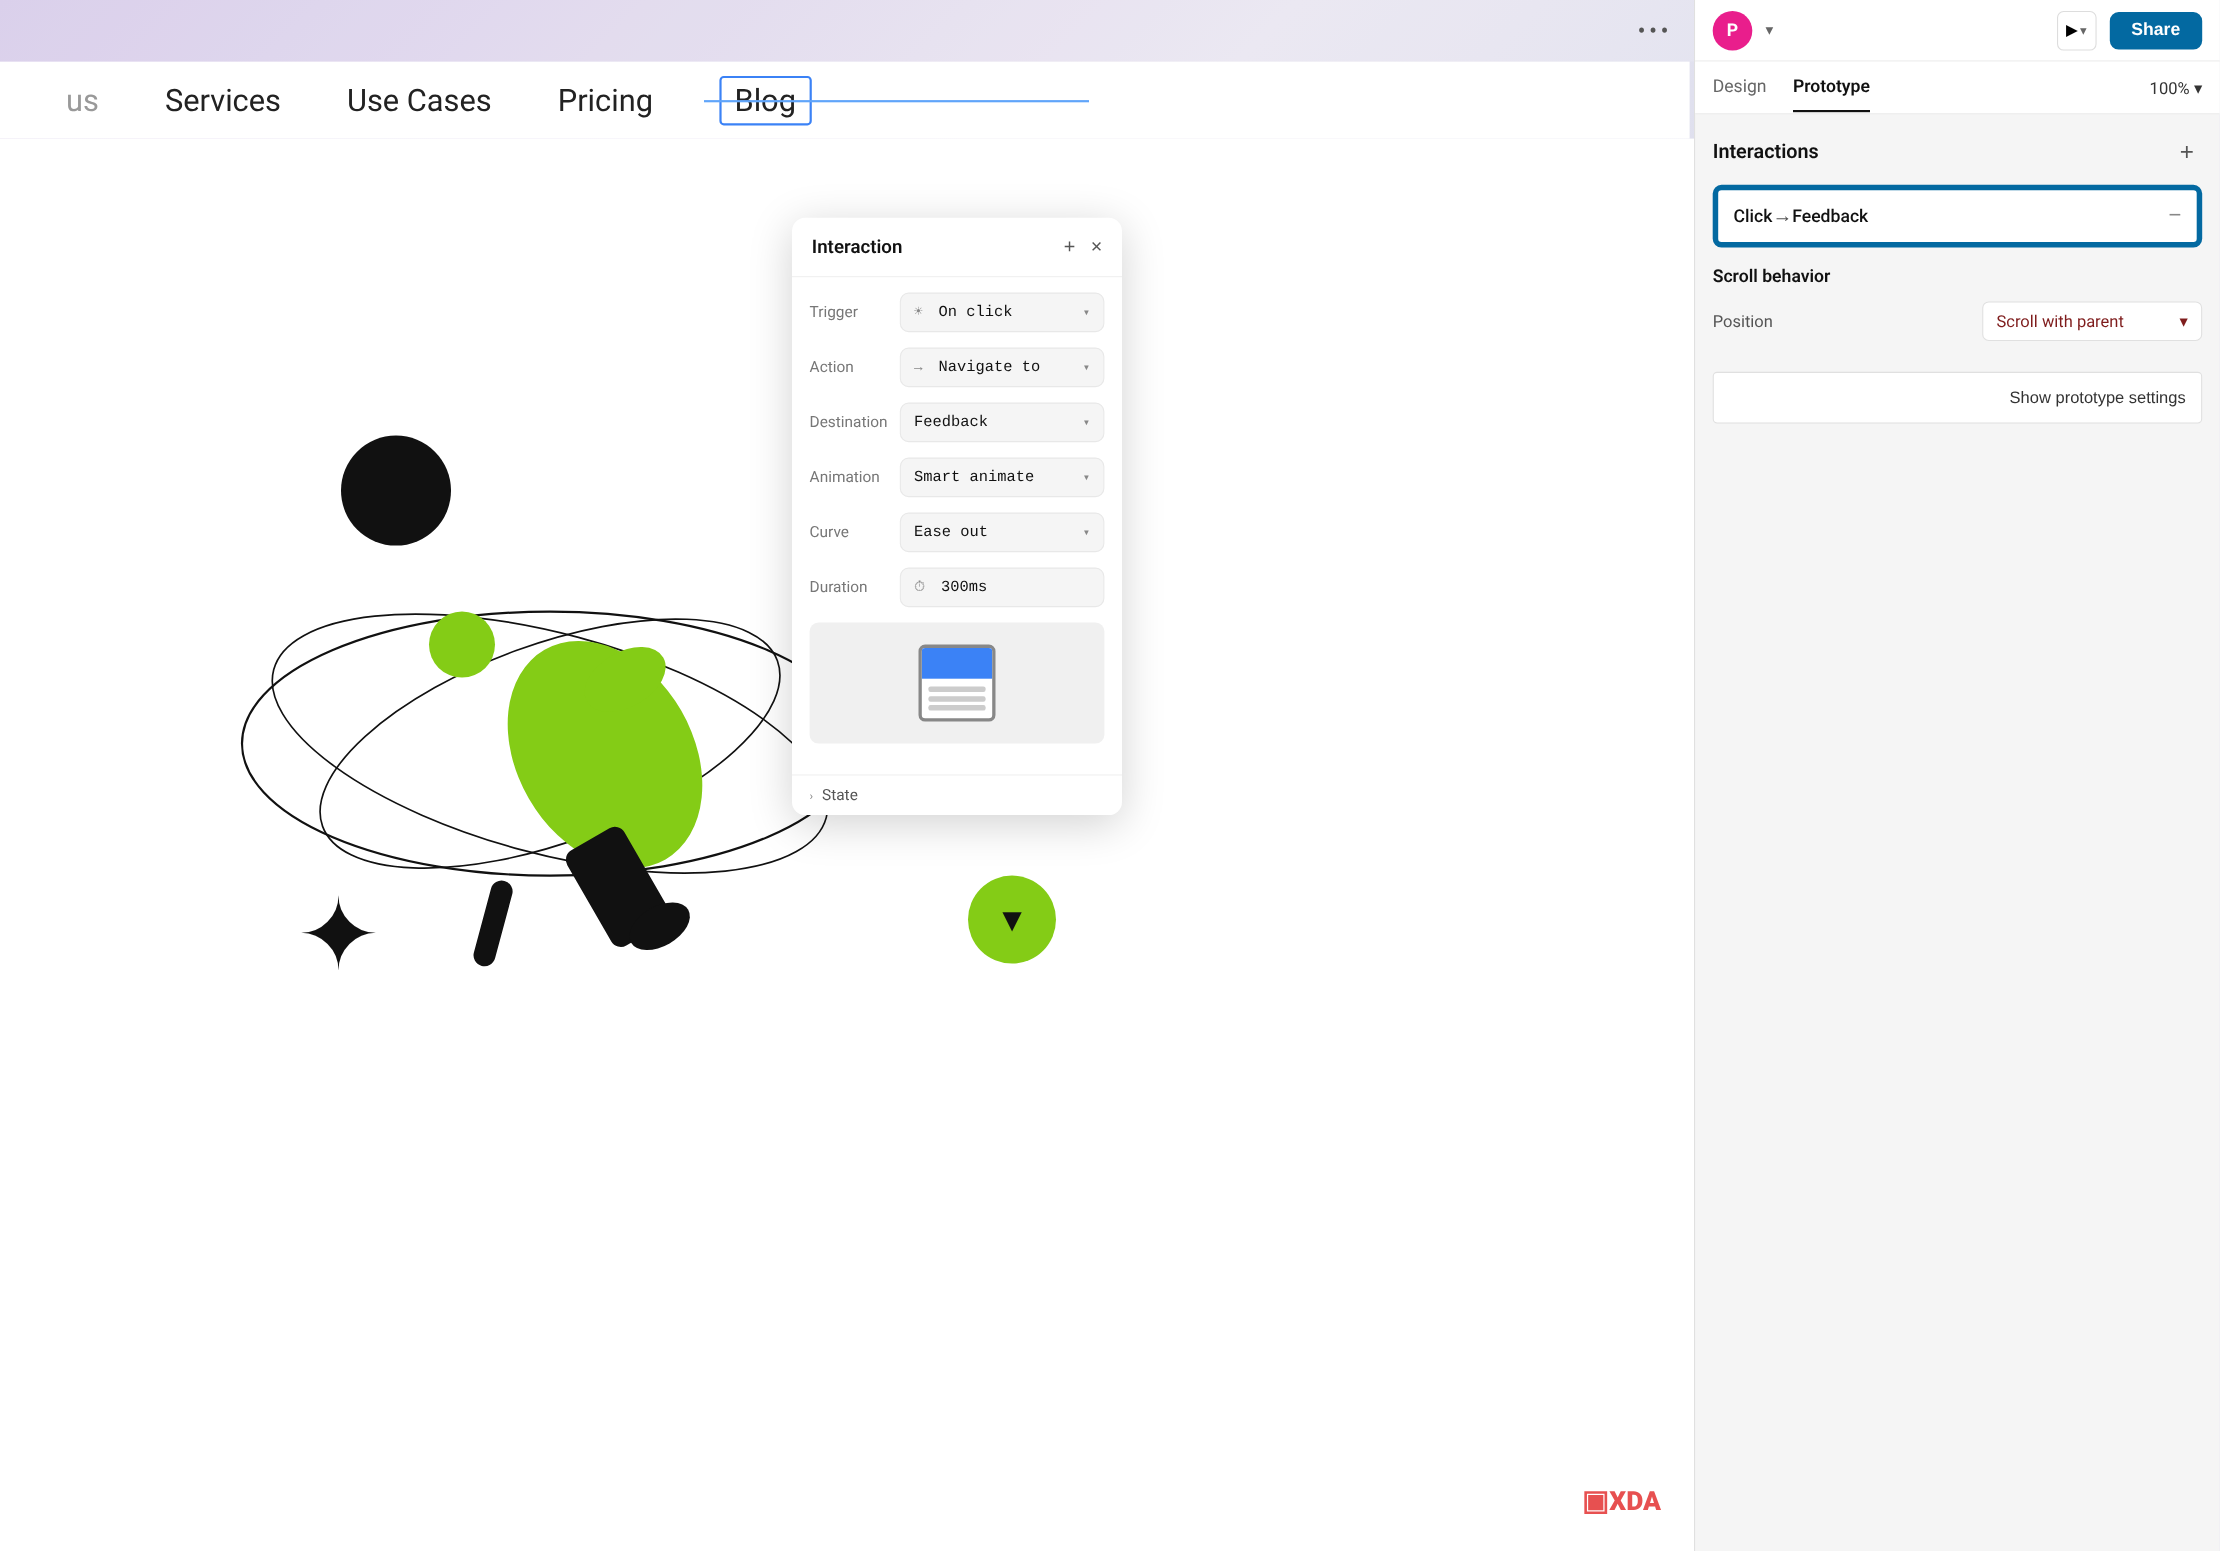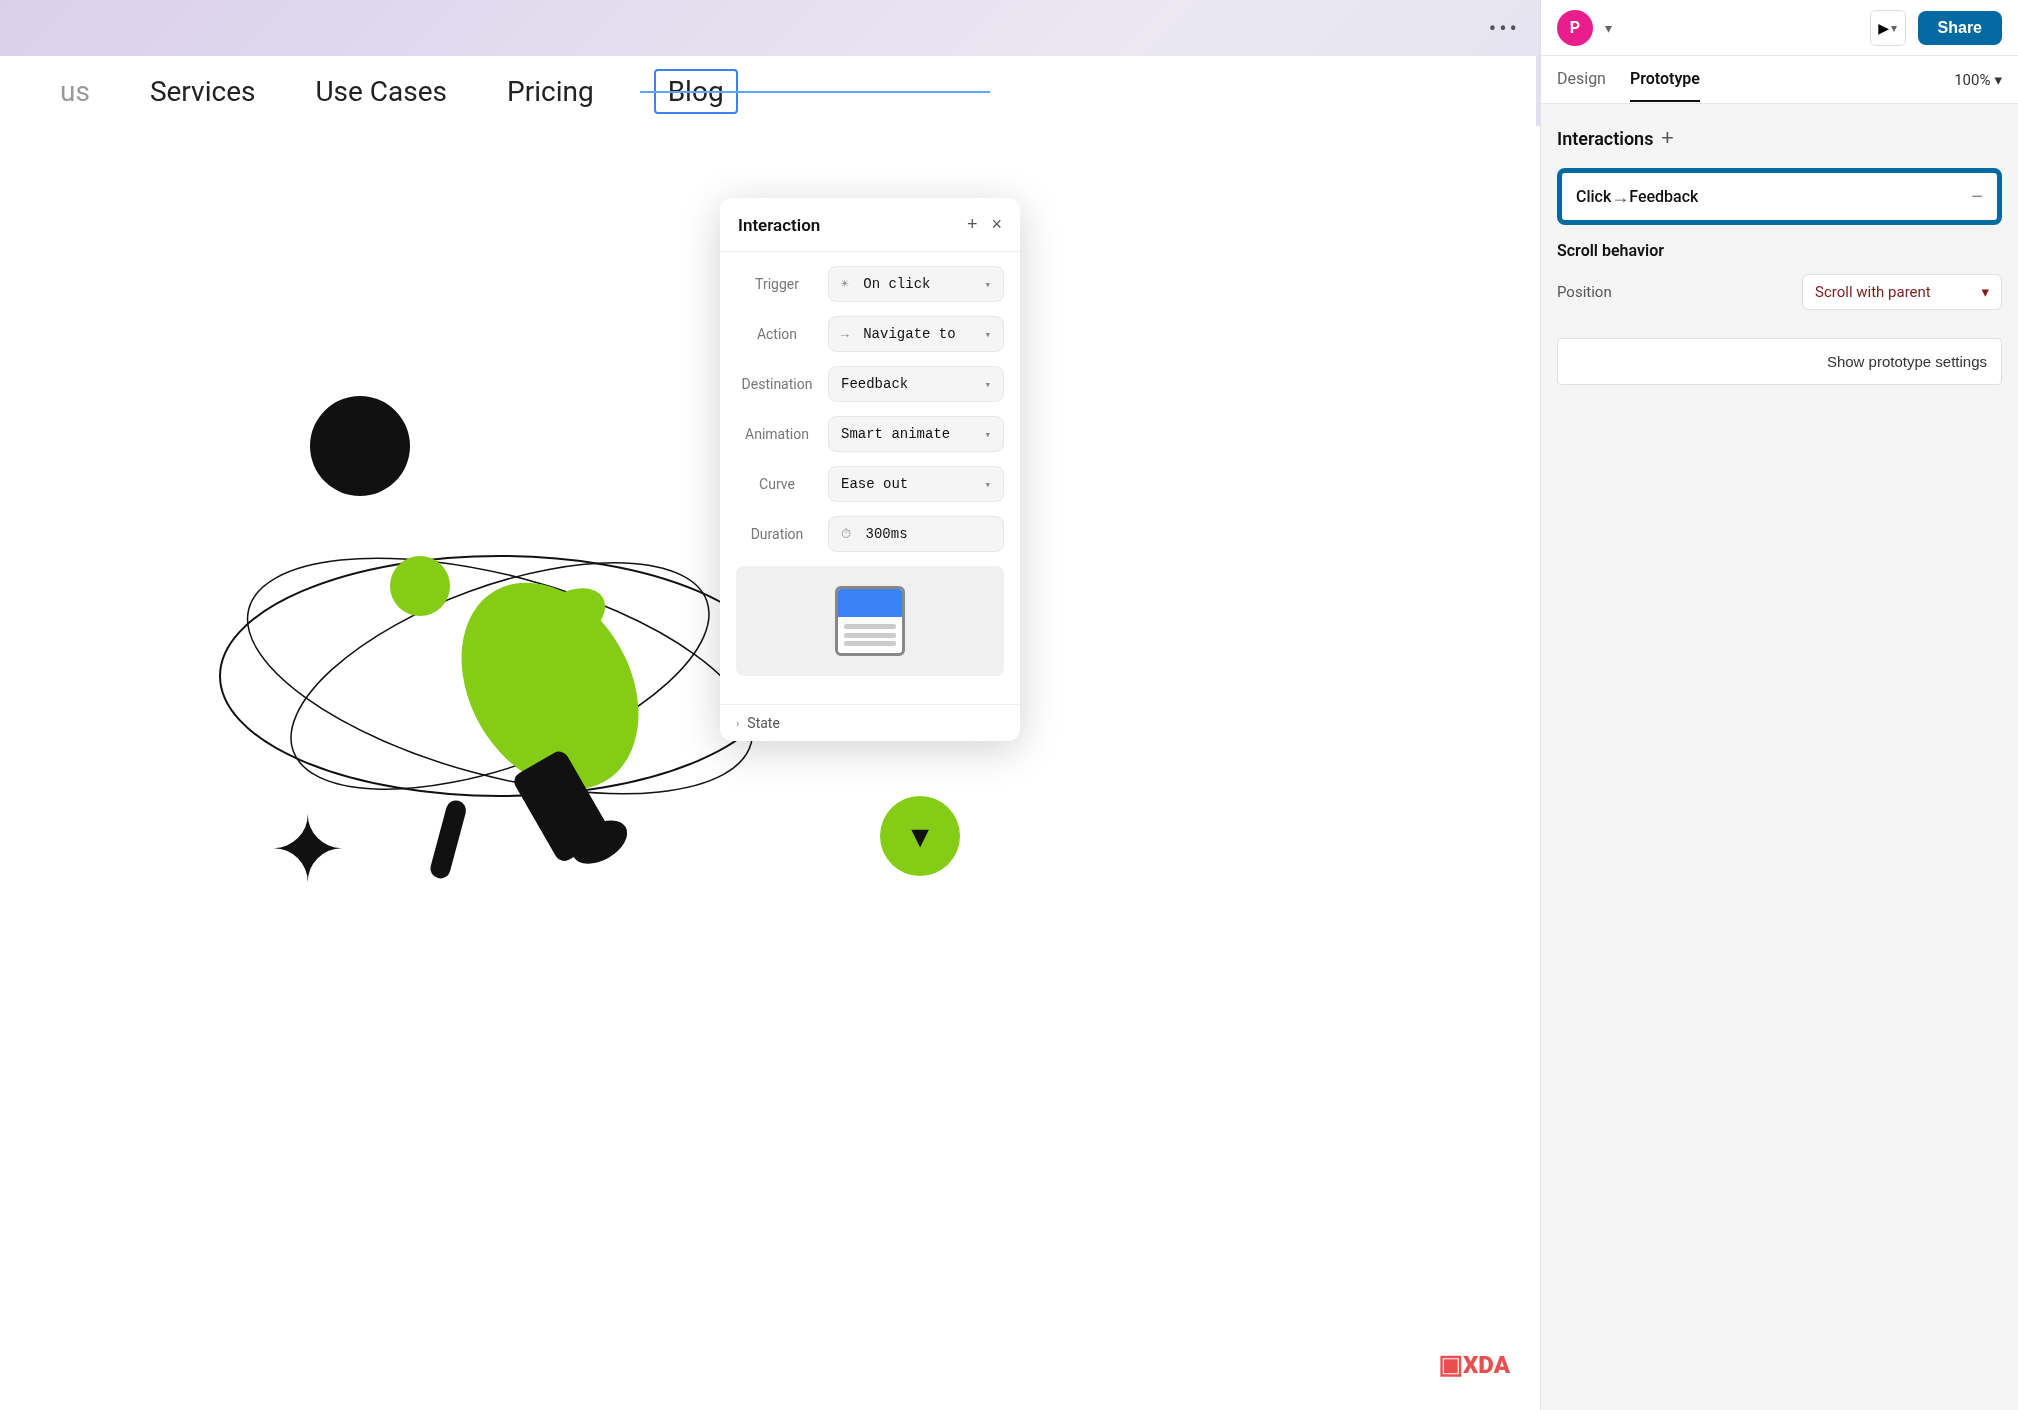--- a/index.html
+++ b/index.html
@@ -212,21 +212,21 @@
     .panel-content {
       flex: 1;
       overflow-y: auto;
       padding: 20px 16px;
     }
 
     
     .section-header {
       display: flex;
       align-items: center;
-      justify-content: flex-start;
+      justify-content: space-between;
       margin-bottom: 16px;
     }
     .section-title {
       font-size: 18px;
       font-weight: 600;
       color: #111;
     }
     .section-add-btn {
       width: 28px; height: 28px;
       background: none;
@@ -347,22 +347,20 @@
       font-size: 18px; color: #555;
       cursor: pointer;
     }
     .modal-body {
       padding: 14px 16px;
     }
     .modal-row {
       display: flex;
       align-items: center;
       margin-bottom: 14px;
-      gap: 10px;
-      text-align: center;
     }
     .modal-row-label {
       font-size: 14px;
       color: #777;
       width: 82px;
       flex-shrink: 0;
     }
     .modal-select {
       flex: 1;
       background: #f5f5f5;

